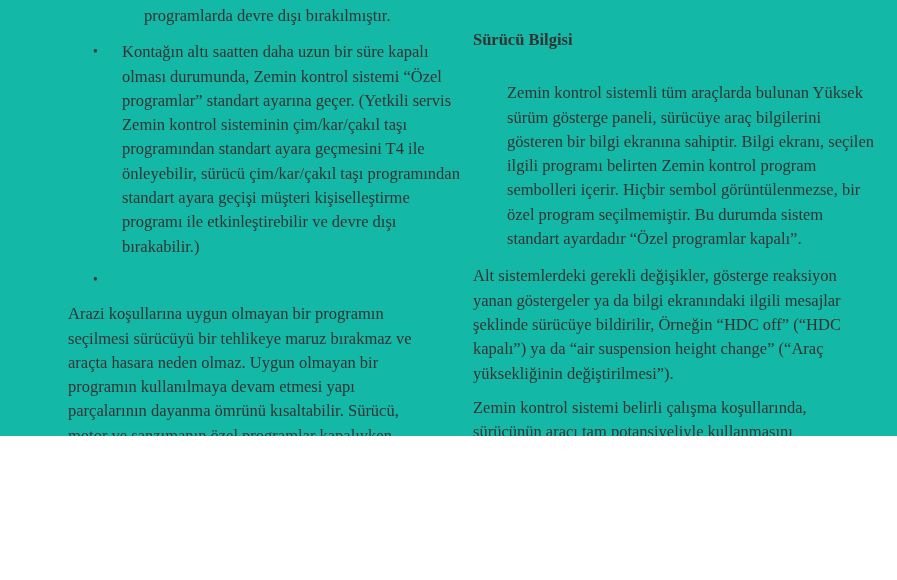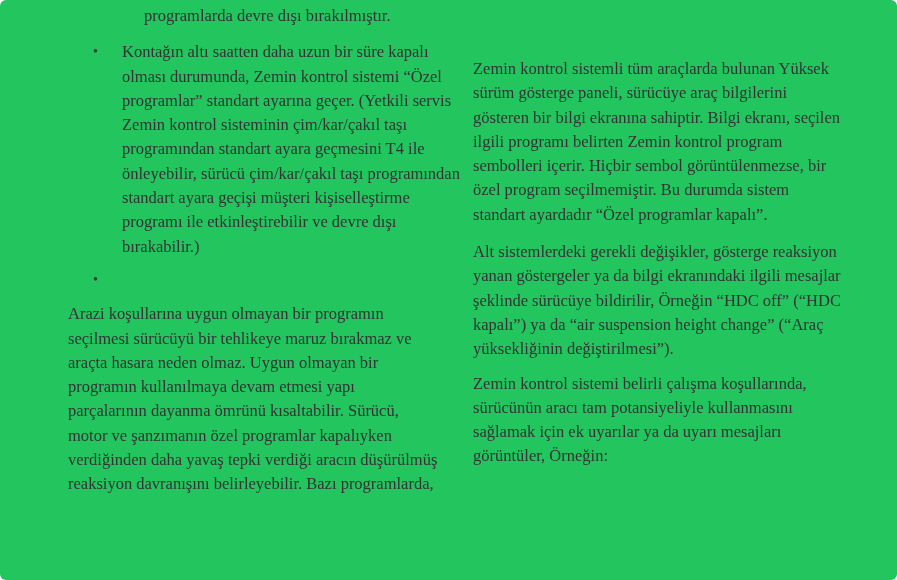--- a/index.html
+++ b/index.html
@@ -1,26 +1,25 @@
 <!DOCTYPE html>
 <html><head>
 <meta charset="utf-8">
 <style>
   html, body { margin: 0; padding: 0; background: #ffffff; }
   .page {
     position: relative;
     width: 897px;
-    height: 580px;
-    background: #22c55e;
+    height: 436px;
+    background: #14b8a6;
     overflow: hidden;
     font-family: "Liberation Serif", "DejaVu Serif", serif;
     font-size: 16.5px;
     line-height: 24.3px;
     color: #333333;
-    border-radius: 6px;
   }
   .col { position: absolute; }
   .col-left { left: 68px; top: 4px; width: 400px; }
   .col-right { left: 473px; top: 28px; width: 420px; }
   .para-text { white-space: pre-line; }
   .hang { padding-left: 76px; }
   .bullet { display: flex; padding-left: 25px; }
   .bullet-1 { margin-top: 12px; }
   .bullet-2 { margin-top: 9px; }
   .bullet .marker {
@@ -28,21 +27,21 @@
     width: 29px;
     font-size: 14px;
   }
   .left-para { margin-top: 10px; }
   .heading {
     margin: 0;
     font-size: 16.5px;
     font-weight: bold;
     line-height: 24.3px;
   }
-  .r-para-1 { margin-top: 29px; }
+  .r-para-1 { margin-top: 29px; margin-left: 34px; }
   .r-para-2 { margin-top: 13px; }
   .r-para-3 { margin-top: 10px; }
 </style>
 </head>
 <body>
 
 <div class="page">
 
   <div class="col col-left">
 
@@ -71,20 +70,21 @@
 programın kullanılmaya devam etmesi yapı
 parçalarının dayanma ömrünü kısaltabilir. Sürücü,
 motor ve şanzımanın özel programlar kapalıyken
 verdiğinden daha yavaş tepki verdiği aracın düşürülmüş
 reaksiyon davranışını belirleyebilir. Bazı programlarda,</div>
 
   </div>
 
   <div class="col col-right">
 
+    <h2 class="heading">Sürücü Bilgisi</h2>
 
     <div class="para-text r-para-1">Zemin kontrol sistemli tüm araçlarda bulunan Yüksek
 sürüm gösterge paneli, sürücüye araç bilgilerini
 gösteren bir bilgi ekranına sahiptir. Bilgi ekranı, seçilen
 ilgili programı belirten Zemin kontrol program
 sembolleri içerir. Hiçbir sembol görüntülenmezse, bir
 özel program seçilmemiştir. Bu durumda sistem
 standart ayardadır “Özel programlar kapalı”.</div>
 
     <div class="para-text r-para-2">Alt sistemlerdeki gerekli değişikler, gösterge reaksiyon

